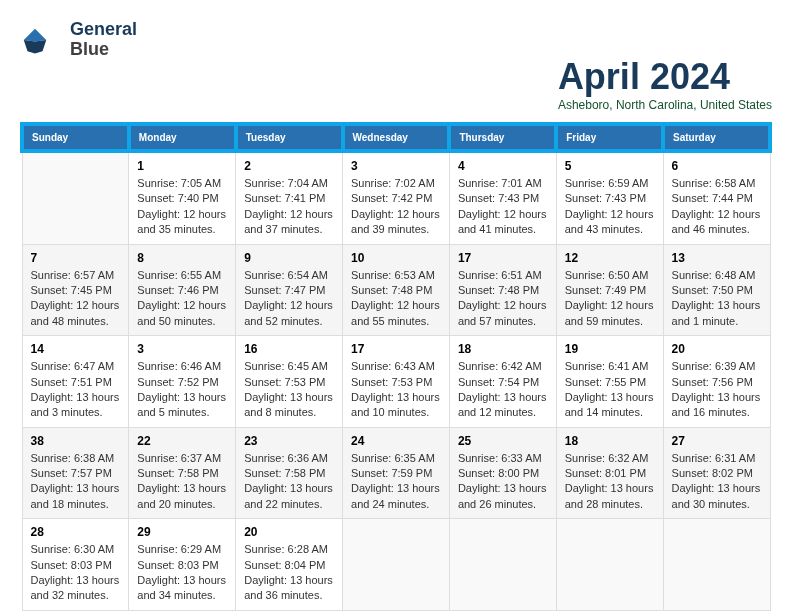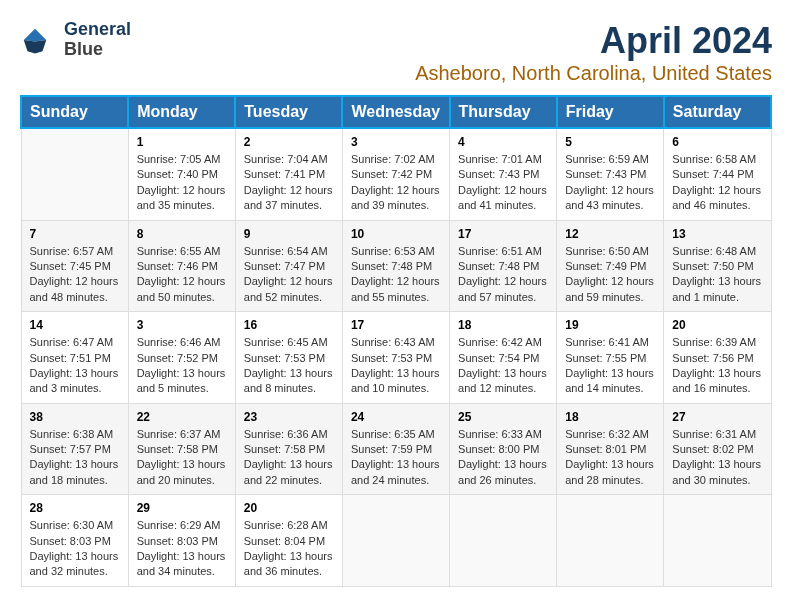--- a/index.html
+++ b/index.html
@@ -12,58 +12,58 @@
     }
     .header {
       display: flex;
       justify-content: space-between;
       align-items: flex-start;
       margin-bottom: 10px;
     }
     .logo {
       display: flex;
       align-items: center;
-      gap: 14px;
+      gap: 20px;
     }
     .logo-text {
       font-size: 18px;
       font-weight: bold;
       color: #1a3a5c;
       line-height: 1.1;
     }
     .logo-blue { color: #404040; }
     .logo-icon {
       width: 30px;
       height: 30px;
     }
     .title-area {
-      text-align: right;
+      margin-top: 36px;
     }
     .month-title {
       font-size: 36px;
       font-weight: bold;
       color: #1a3a5c;
     }
     .location {
-      font-size: 20px;
-      color: #a16207;
+      font-size: 12px;
+      color: #14532d;
     }
     table {
       width: 100%;
       border-collapse: collapse;
       font-size: 11px;
     }
     thead tr th {
       background-color: #2970b0;
       color: #fff;
       text-align: left;
       padding: 6px 8px;
-      font-size: 16px;
-      font-weight: bold;
-      border: 2px solid #0ea5e9;
+      font-size: 10px;
+      font-weight: bold;
+      border: 4px solid #0ea5e9;
     }
     tbody tr {
       border-bottom: 1px solid #ccc;
     }
     tbody tr:nth-child(odd) {
       background: #fff;
     }
     tbody tr:nth-child(even) {
       background: #f5f5f5;
     }

